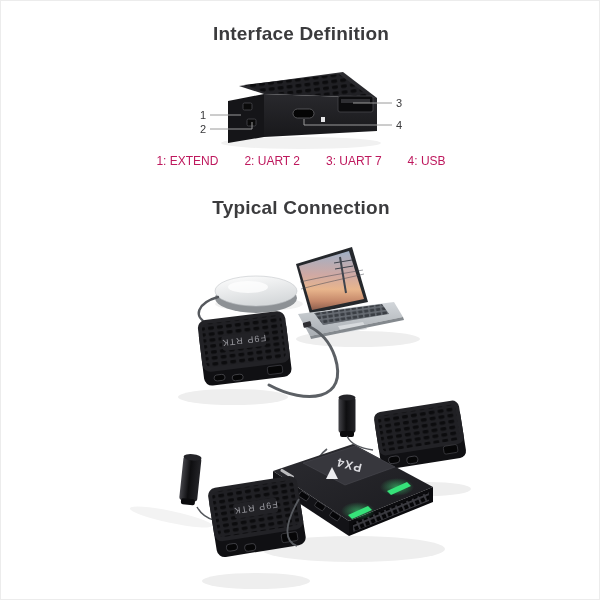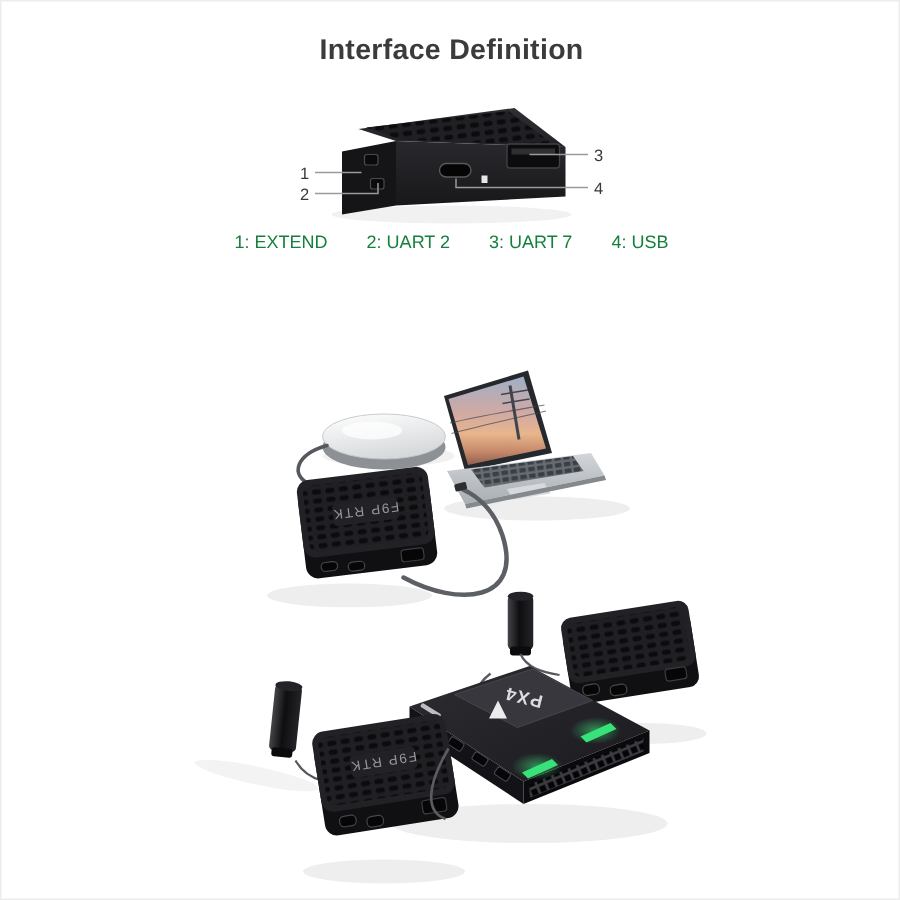--- a/index.html
+++ b/index.html
@@ -7,21 +7,21 @@
         font-family:"Liberation Sans",sans-serif;box-sizing:border-box;border:1px solid #ececec;}
   .sec-title{position:absolute;left:0;width:600px;text-align:center;margin:0;
              font-size:19px;font-weight:700;color:#3b3b3d;letter-spacing:.2px;}
   #title-interface{top:22px;}
   #title-connection{top:196px;}
   .illus{position:absolute;left:0;}
   #svg-device{top:58px;}
   #svg-diagram1{top:232px;}
   #svg-diagram2{top:388px;}
   .legend{position:absolute;top:153px;left:0;width:600px;display:flex;
-          justify-content:center;gap:26px;font-size:12px;font-weight:500;color:#15803d;}
+          justify-content:center;gap:26px;font-size:12px;font-weight:500;color:#be185d;}
   .legend span{white-space:pre;}
   text{font-family:"Liberation Sans",sans-serif;}
 </style>
 </head>
 <body>
 
 <div class="page">
 
   <h2 class="sec-title" id="title-interface">Interface Definition</h2>
 
@@ -69,20 +69,21 @@
     </g>
   </svg>
 
   <div class="legend">
     <span>1: EXTEND</span>
     <span>2: UART 2</span>
     <span>3: UART 7</span>
     <span>4: USB</span>
   </div>
 
+  <h2 class="sec-title" id="title-connection">Typical Connection</h2>
 
   <svg class="illus" id="svg-diagram1" width="600" height="172" viewBox="0 0 600 172">
     <defs>
       <linearGradient id="puckG" x1="0" y1="0" x2="0.4" y2="1">
         <stop offset="0" stop-color="#ffffff"></stop>
           <stop offset="1" stop-color="#d6d9db"></stop>
       </linearGradient>
       <linearGradient id="screenG" x1="0" y1="0" x2="0" y2="1">
         <stop offset="0" stop-color="#9fb0c6"></stop>
           <stop offset="0.4" stop-color="#cfa9a4"></stop>

